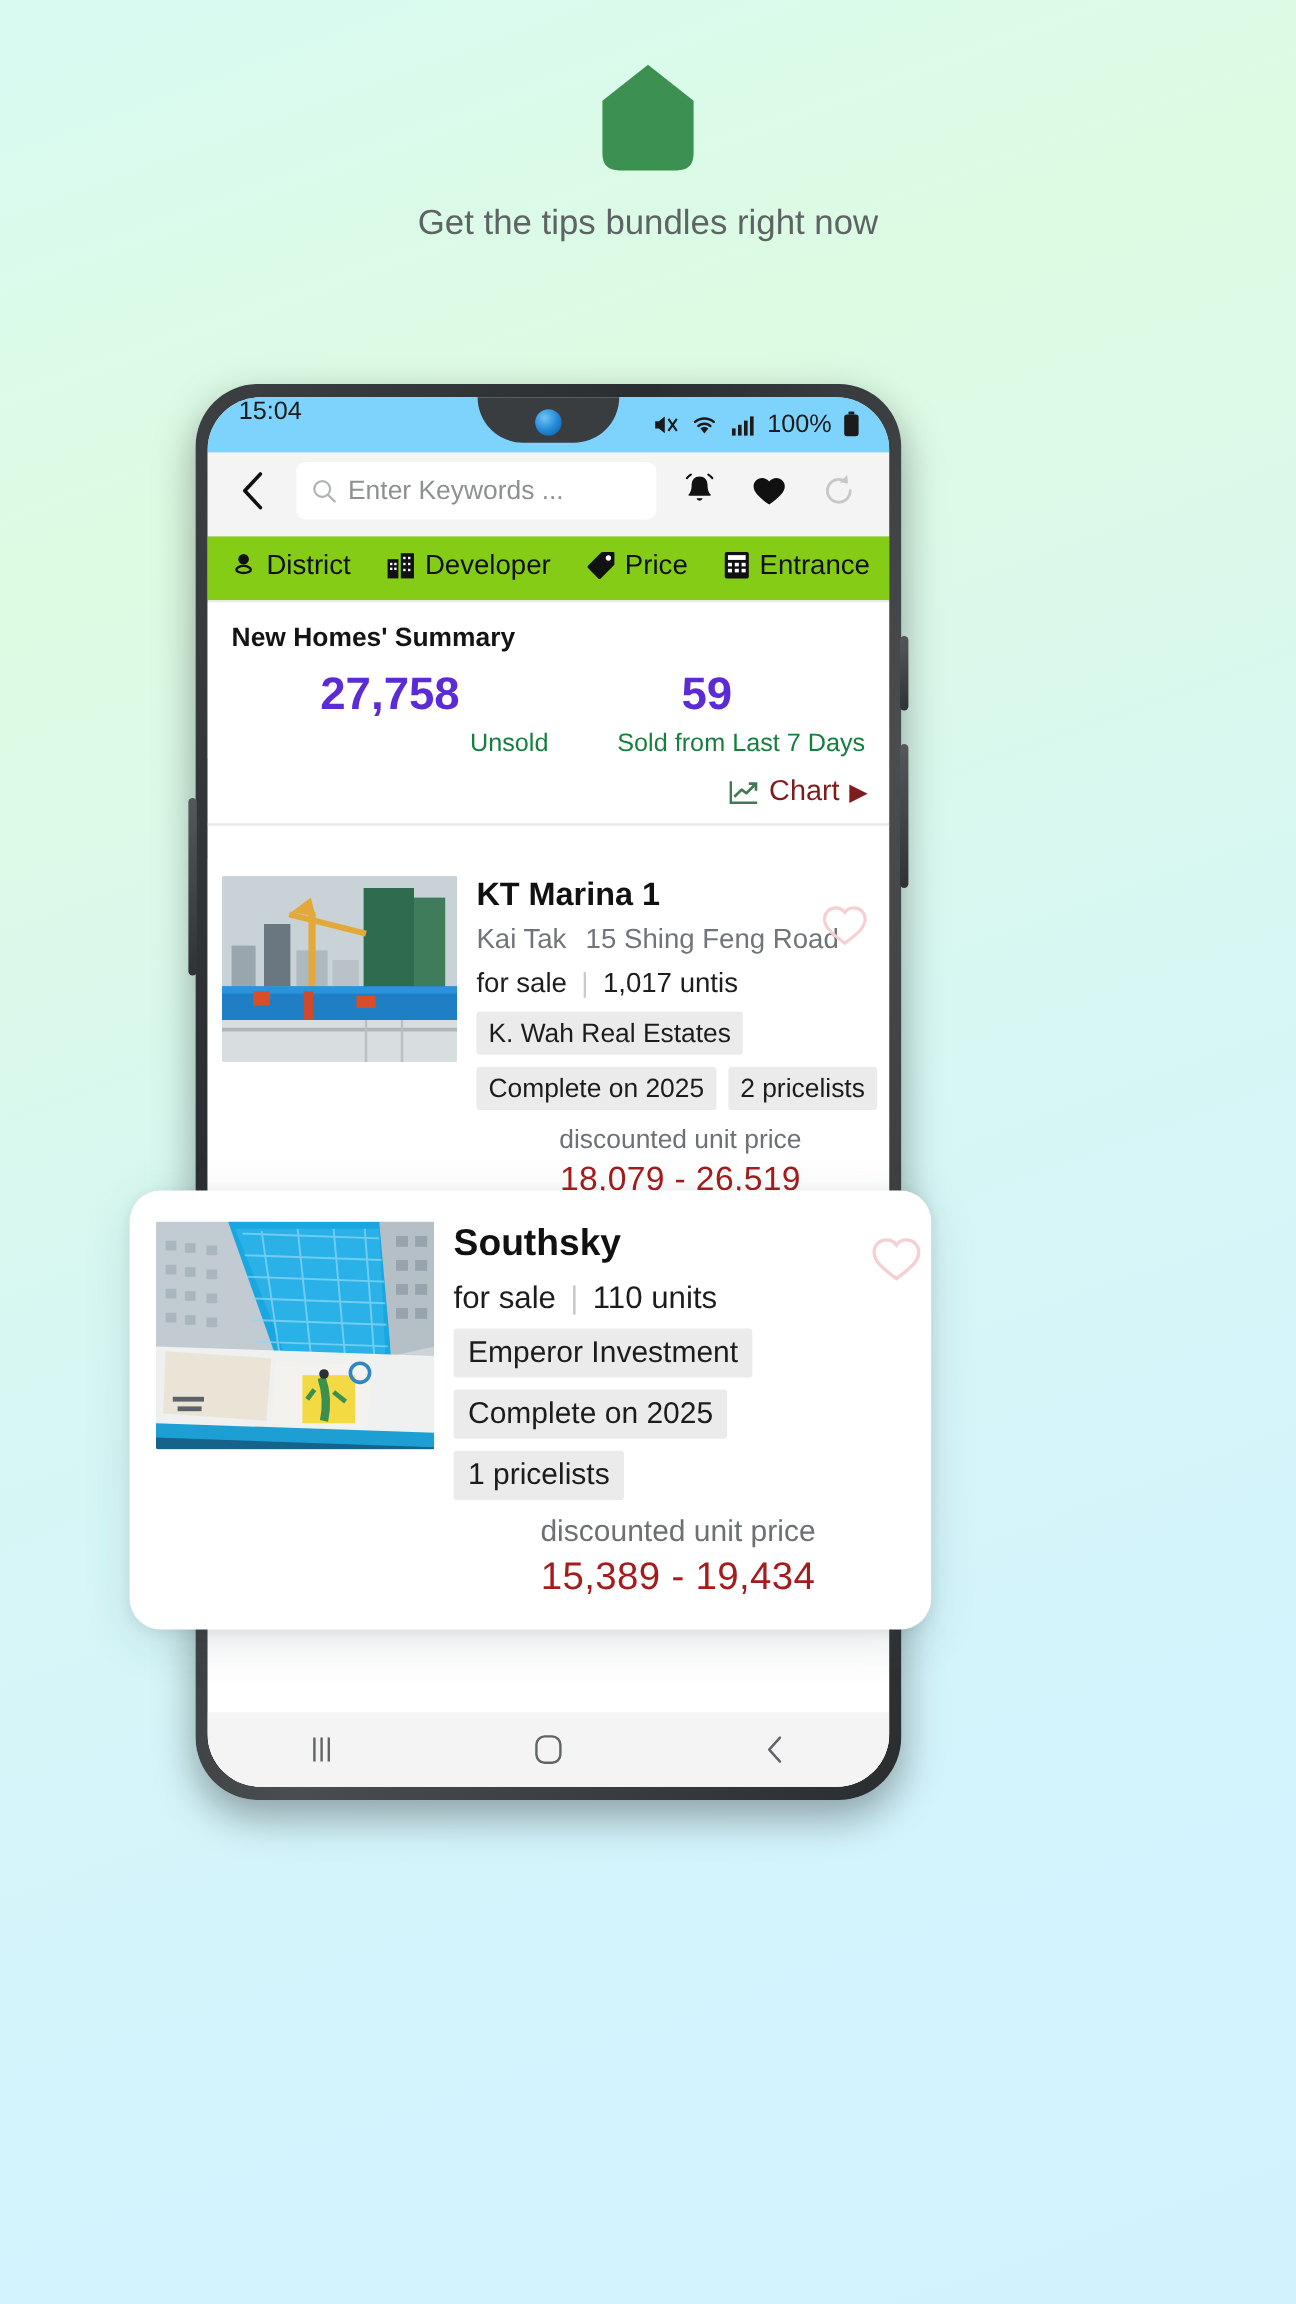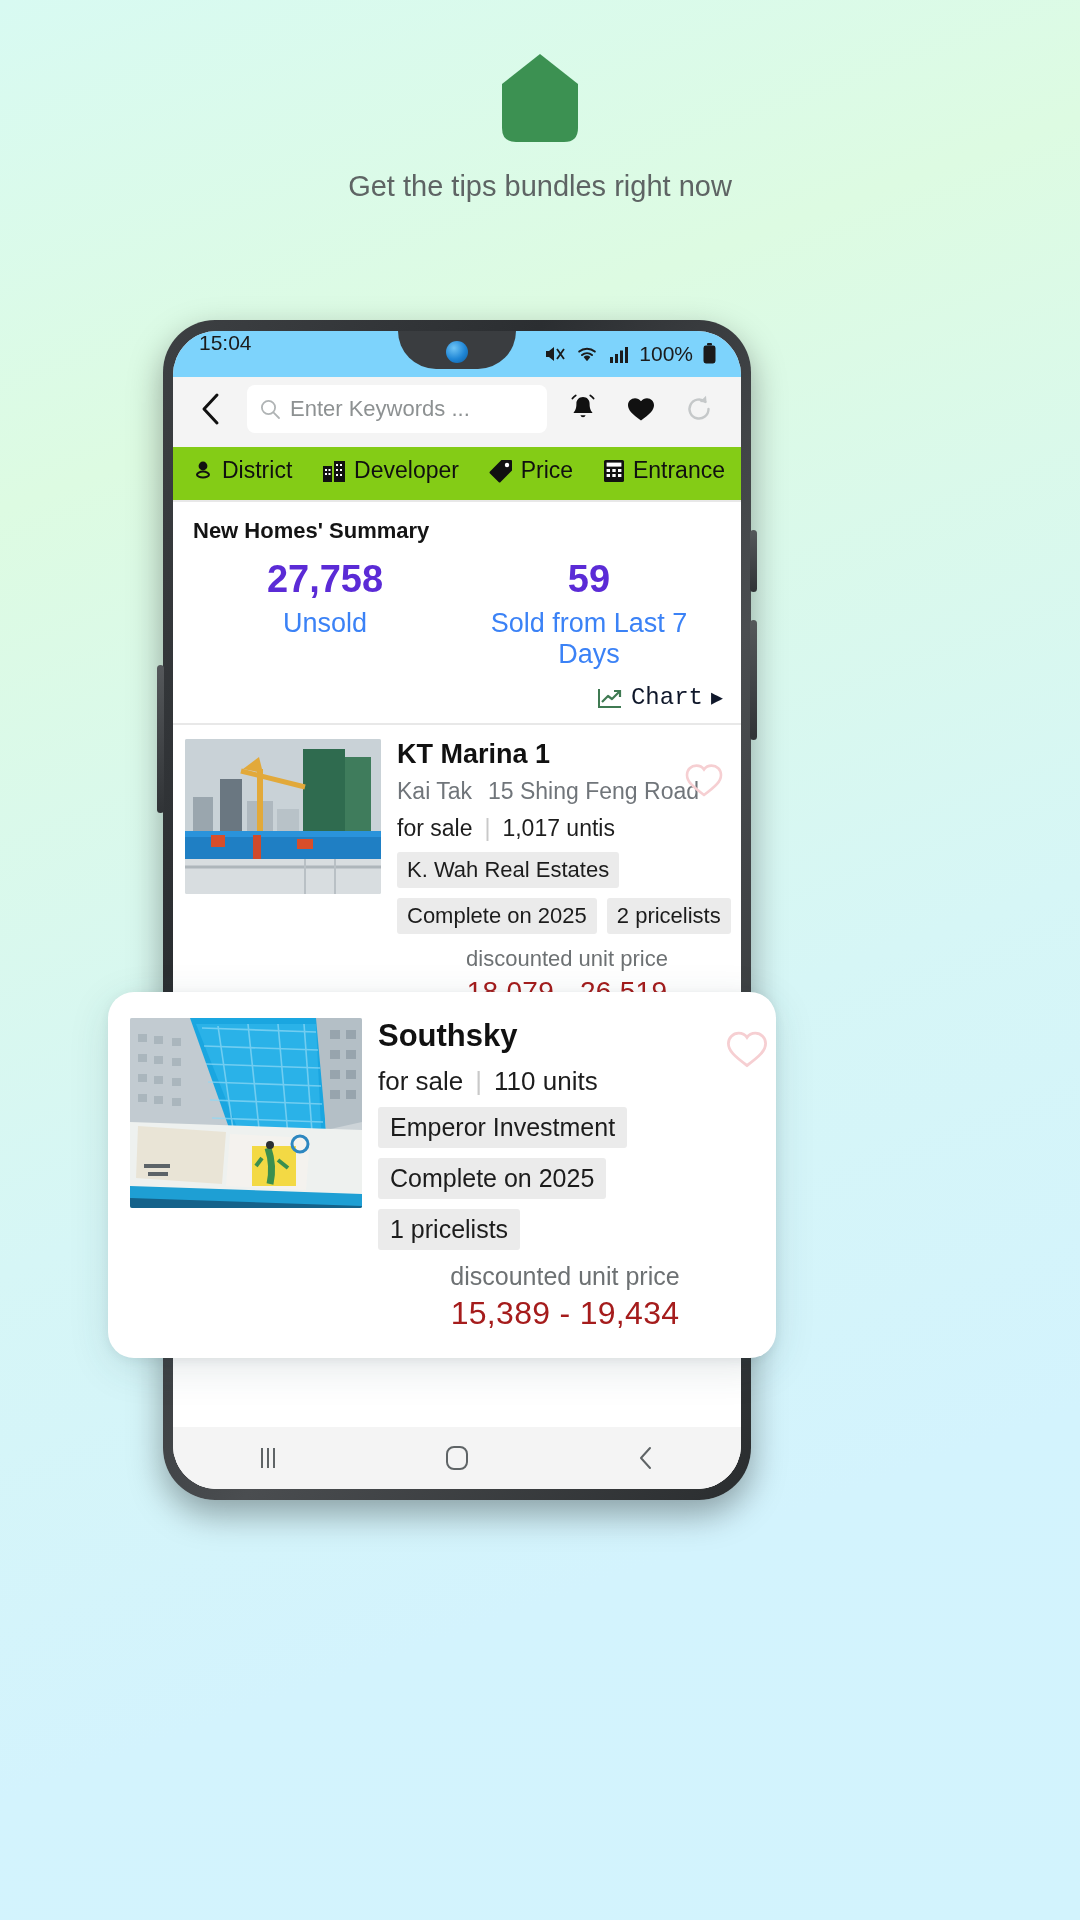--- a/index.html
+++ b/index.html
@@ -112,31 +112,31 @@
   }
 
   
   .scroll { background: #fff; height: 100%; }
 
   .summary { padding: 16px 20px 0 20px; background:#fff; }
   .summary-title { font-size: 22px; font-weight: 700; color: #141414; }
   .summary-stats { display: flex; margin-top: 16px; }
   .stat { flex: 1; text-align: center; }
   .stat-num { font-size: 38px; font-weight: 700; color: #5b2bd6; line-height: 1; }
-  .stat-lbl { margin-top: 10px; font-size: 27px; color: #3b82f6; }
+  .stat-lbl { margin-top: 10px; font-size: 21px; color: #15803d; text-align: right; }
   .chart-link {
     display: flex; align-items: center; justify-content: flex-end;
     gap: 8px; padding: 14px 18px 12px 0;
-    color: #0f172a; font-size: 24px; font-family: Liberation Mono, monospace;
+    color: #7f1d1d; font-size: 24px;
   }
 
   .divider { height: 2px; background: #e8e8e8; }
 
   
-  .card { display: flex; padding: 14px 4px 10px 12px; background: #fff; position: relative; }
+  .card { display: flex; padding: 14px 4px 10px 12px; background: #fff; position: relative; margin-top: 28px; }
   .card-img {
     width: 196px; height: 155px; flex: 0 0 auto;
     border-radius: 2px; overflow: hidden; position: relative;
   }
   .card-body { flex: 1 1 auto; padding-left: 16px; min-width: 0; }
   .card-name { font-size: 27px; font-weight: 700; color: #111; }
   .card-addr { margin-top: 8px; font-size: 23px; color: #70757a; line-height: 1.2; }
   .card-addr .gap { display: inline-block; width: 16px; }
   .card-meta { margin-top: 9px; font-size: 23px; color: #1d1d1d; display: flex; align-items: center; }
   .card-meta .sep { color: #c9c9c9; margin: 0 12px; }

